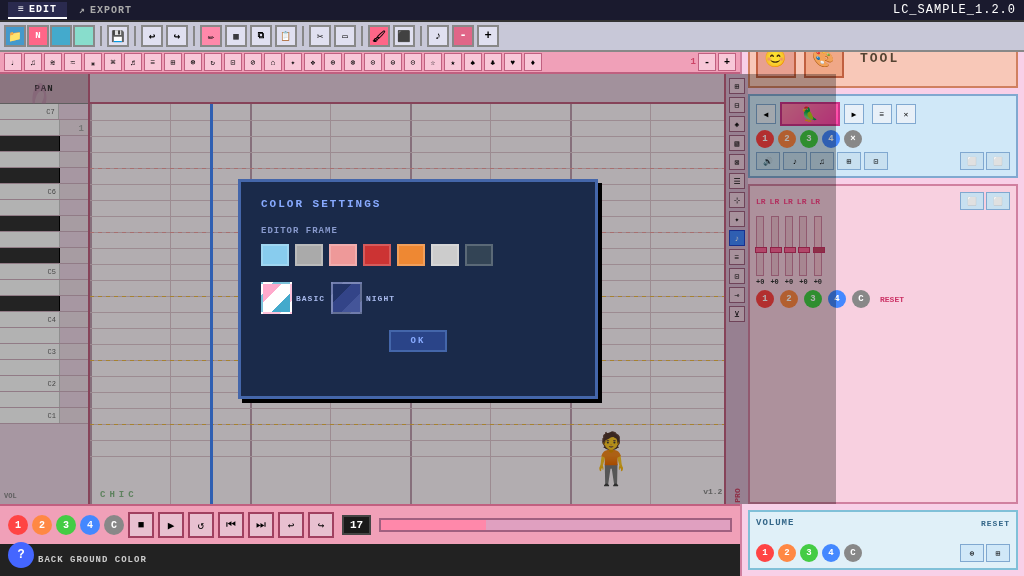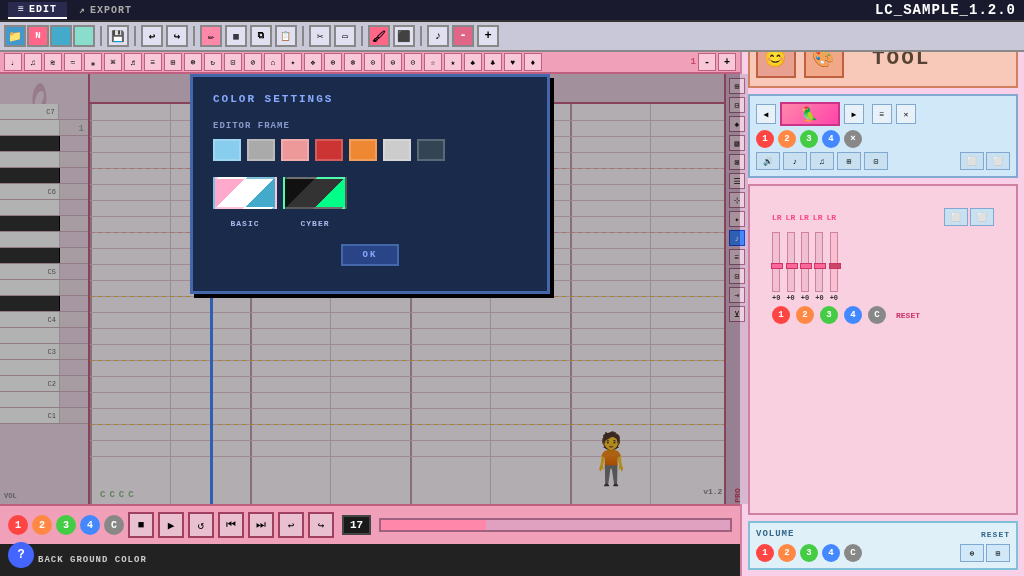--- a/index.html
+++ b/index.html
@@ -58,22 +58,22 @@
       border-bottom: 2px solid #fff;
     }
 
     .top-tab.export {
       background: transparent;
       color: #aaa;
     }
 
     #title-right {
       color: #fff;
-      font-size: 14px;
-      font-weight: bold;
+      font-size: 12px;
+      font-weight: normal;
       letter-spacing: 1px;
     }
 
     
     #toolbar {
       width: 100%;
       height: 30px;
       background: #c8c8d8;
       display: flex;
       align-items: center;
@@ -425,21 +425,21 @@
       display: flex;
       align-items: center;
       justify-content: center;
       font-size: 8px;
     }
 
     
     #mixer-panel {
       background: #f8d0e0;
       border: 2px solid #d080a0;
-      padding: 22px;
+      padding: 6px;
       flex: 1;
       text-align: right;
     }
 
     #mixer-title-row {
       display: flex;
       align-items: center;
       justify-content: space-between;
       margin-bottom: 6px;
     }
@@ -492,21 +492,21 @@
     #volume-panel {
       background: #e0f0f8;
       border: 2px solid #80c0d8;
       padding: 6px;
     }
 
     #vol-title-row {
       display: flex;
       justify-content: space-between;
       align-items: center;
-      margin-bottom: 5px;
+      margin-bottom: 16px;
     }
 
     .vol-label {
       font-size: 9px;
       font-weight: bold;
       color: #336688;
       letter-spacing: 1px;
     }
 
     .vol-reset-btn {
@@ -552,26 +552,26 @@
       gap: 4px;
       align-items: center;
       margin-top: 4px;
     }
 
     
     #dialog-overlay {
       position: absolute;
       top: 74px;
       left: 0;
-      width: 740px;
+      width: 836px;
       height: 430px;
       background: rgba(0,0,0,0.3);
       z-index: 20;
       display: flex;
-      align-items: flex-start;
+      align-items: center;
       justify-content: center;
     }
 
     #color-dialog {
       background: #1a2a4a;
       border: 3px solid #4466aa;
       padding: 16px 20px;
       width: 360px;
       min-height: 220px;
       position: relative;
@@ -611,23 +611,23 @@
     .palette-grid {
       display: flex;
       gap: 6px;
       flex-wrap: wrap;
       margin-bottom: 16px;
     }
 
     .palette-item {
       width: 64px;
       display: flex;
-      flex-direction: column;
-      align-items: center;
-      gap: 10px;
+      flex-direction: row;
+      align-items: center;
+      gap: 4px;
       cursor: pointer;
     }
 
     .palette-preview {
       width: 64px;
       height: 32px;
       border: 2px solid rgba(255,255,255,0.3);
     }
 
     .palette-name {
@@ -808,20 +808,21 @@
     <div style="margin-left:auto;display:flex;gap:2px;align-items:center;">
       <span style="font-size:9px;font-weight:bold;color:#cc4466;">1</span>
       <div class="icon-btn" style="font-size:10px;font-weight:bold;">-</div>
       <div class="icon-btn" style="font-size:10px;font-weight:bold;">+</div>
     </div>
   </div>
 
   <div id="main-area">
 
     <div id="piano-roll">
+      <div id="piano-header" class="pixel-text">PAN</div>
 
       <div class="treble-clef">𝄞</div>
 
       <div style="position:absolute;top:30px;left:0;right:0;">
         <div class="piano-key-row">
           <div class="piano-white-key">C7</div>
           <div class="piano-note-label"></div>
         </div>
         <div class="piano-key-row" style="background:#f0e0e8;">
           <div class="piano-white-key"></div>
@@ -929,21 +930,21 @@
         <div style="position:absolute;left:0;right:0;top:64px;height:1px;background:repeating-linear-gradient(90deg,#f0a0a0 0,#f0a0a0 4px,transparent 4px,transparent 8px);"></div>
         <div style="position:absolute;left:0;right:0;top:128px;height:1px;background:repeating-linear-gradient(90deg,#f0a0a0 0,#f0a0a0 4px,transparent 4px,transparent 8px);"></div>
         <div style="position:absolute;left:0;right:0;top:192px;height:1px;background:repeating-linear-gradient(90deg,#eebb44 0,#eebb44 4px,transparent 4px,transparent 8px);"></div>
         <div style="position:absolute;left:0;right:0;top:256px;height:1px;background:repeating-linear-gradient(90deg,#eebb44 0,#eebb44 4px,transparent 4px,transparent 8px);"></div>
         <div style="position:absolute;left:0;right:0;top:320px;height:1px;background:repeating-linear-gradient(90deg,#eebb44 0,#eebb44 4px,transparent 4px,transparent 8px);"></div>
 
         <div class="playhead"></div>
 
         <div class="version-text">v1.2.5</div>
 
-        <div style="position:absolute;bottom:4px;left:10px;font-size:9px;font-weight:bold;color:#88bb88;letter-spacing:4px;">CCCC</div>
+        <div style="position:absolute;bottom:4px;left:10px;font-size:9px;font-weight:bold;color:#88bb88;letter-spacing:4px;">CHIC</div>
       </div>
     </div>
   </div>
 
   <div id="scroll-area">
 
     <div class="track-number t-red">
       <span>1</span>
     </div>
     <div class="track-number t-orange">
@@ -979,21 +980,21 @@
   <div id="bottom-strip">
     <div class="help-bubble">?</div>
     <div id="bottom-strip-text" class="pixel-text">BACK GROUND COLOR</div>
   </div>
 
   <div id="right-panel">
 
     <div id="tool-panel">
       <div class="tool-icon-box">😊</div>
       <div class="tool-icon-box" style="background:#f0a888;">🎨</div>
-      <div id="tool-label" class="pixel-text" style="margin-left:20px;font-size:21px;color:#554433;">TooL</div>
+      <div id="tool-label" class="pixel-text" style="margin-left:8px;font-size:13px;color:#554433;">TooL</div>
     </div>
 
     <div id="rhythm-panel">
       <div class="rhythm-row">
         <div class="rhythm-btn">◀</div>
 
         <div style="width:60px;height:24px;background:linear-gradient(135deg,#ff88aa,#ff44aa);border:2px solid #cc3388;display:flex;align-items:center;justify-content:center;font-size:14px;">🦜</div>
         <div class="rhythm-btn">▶</div>
         <div class="rhythm-btn" style="margin-left:4px;">≡</div>
         <div class="rhythm-btn">✕</div>
@@ -1109,28 +1110,28 @@
         <div class="color-swatch" style="background:#334455;"></div>
       </div>
 
       <div class="palette-grid">
 
         <div class="palette-item">
           <div class="palette-preview" style="background:linear-gradient(135deg,#ffaacc 33%,#ffffff 33%,#ffffff 66%,#44aacc 66%);"></div>
           <span class="palette-name pixel-text">BASIC</span>
         </div>
 
-
-
-
-
         <div class="palette-item">
-          <div class="palette-preview" style="background:linear-gradient(135deg,#111111 33%,#333333 33%,#333333 66%,#00ff88 66%);"></div>
-          <span class="palette-name pixel-text">CYBER</span>
-        </div>
+          <div class="palette-preview" style="background:linear-gradient(135deg,#223366 33%,#334488 33%,#334488 66%,#445599 66%);"></div>
+          <span class="palette-name pixel-text">NIGHT</span>
+        </div>
+
+
+
+
       </div>
 
       <button class="ok-btn pixel-text">OK</button>
     </div>
   </div>
 
   <div style="position:absolute;top:430px;left:580px;width:60px;height:80px;font-size:50px;z-index:15;pointer-events:none;">
     🧍
   </div>
 

